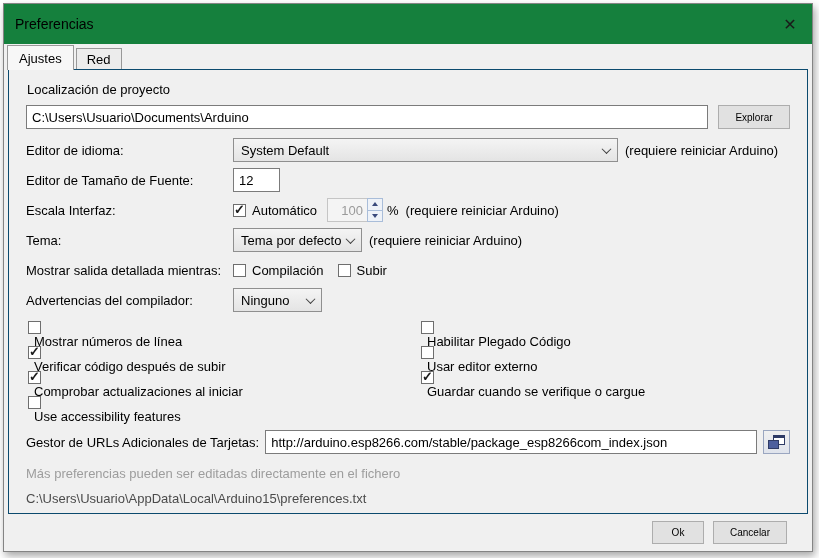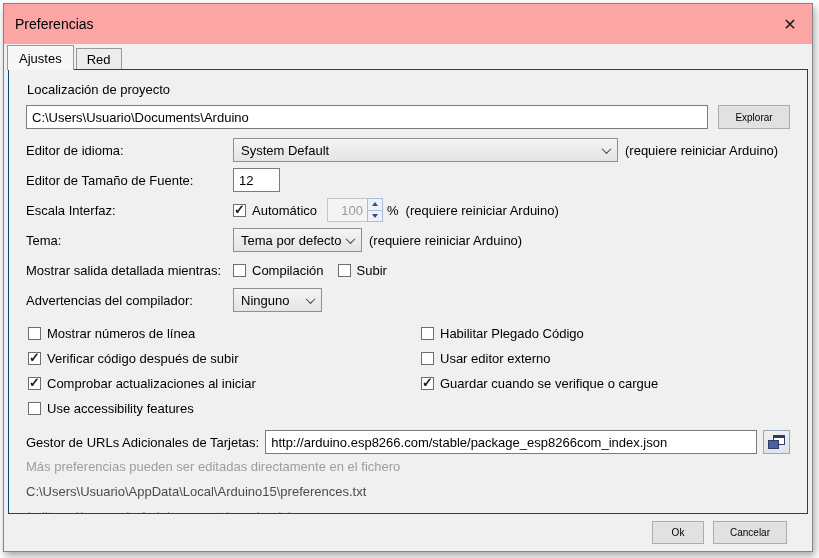--- a/index.html
+++ b/index.html
@@ -4,21 +4,21 @@
 <style>
   * { box-sizing: border-box; margin: 0; padding: 0; }
   html,body { width:819px; height:558px; overflow:hidden; }
   body { background:#ffffff; font-family:"Liberation Sans", sans-serif; font-size:13px; color:#000; }
 
   .dialog { position:absolute; left:3px; top:3px; width:810px; height:549px;
     background:#f0f0f0; border:1px solid #848484;
     box-shadow:2px 4px 8px rgba(0,0,0,.35); display:flex; flex-direction:column; }
 
   
-  .titlebar { height:40px; background:#fca5a5; display:flex; align-items:center;
+  .titlebar { height:40px; background:#15803d; display:flex; align-items:center;
     padding-left:11px; flex-shrink:0;gap:24px; }
   .title { font-size:14px; }
   .close-btn { margin-left:auto; width:44px; height:100%; display:flex; align-items:center;
     justify-content:center; font-size:16px; font-weight:300; color:#1a1a1a; cursor:default; }
 
   
   .tabstrip { height:25px; display:flex; align-items:flex-end; padding-left:3px;
     flex-shrink:0; position:relative; z-index:2; }
   .tab { border:1px solid #989898; border-bottom:none; margin-right:2px; padding:3px 10px 3px;
     background:#ececec; font-size:13px; position:relative; }
@@ -69,36 +69,36 @@
     border-bottom:4px solid #3a4a7c; }
   .spin-down { border-top:1px solid #a9bdd9; }
   .spin-down span { width:0; height:0; border-left:3.5px solid transparent; border-right:3.5px solid transparent;
     border-top:4px solid #3a4a7c; }
   .pct { margin-left:4px; }
 
   .verbose-gap { margin-left:14px; }
 
   .checkgrid { display:flex; margin-top:9px; }
   .checkcol-left { width:393px; flex-shrink:0; }
-  .checkrow { display:flex; align-items:center; height:25px; padding-left:2px; }
+  .checkrow { display:flex; align-items:flex-start; height:25px; padding-left:2px;flex-direction:column; }
 
   .urlrow { display:flex; align-items:center; height:24px; margin-top:9px; }
   .urlrow .url-label { flex-shrink:0; margin-right:6px; }
   .urlrow .text-input { flex:1; }
   .btn-urlicon { width:27px; height:24px; margin-left:6px; padding:0; display:flex;
     align-items:center; justify-content:center; background:linear-gradient(#f0f0f0,#dfe3ec);
     border:1px solid #9aa6c0; }
   .iwin { position:relative; width:17px; height:14px; }
   .iwin .w-back { position:absolute; right:0; top:0; width:12px; height:10px;
     border:1px solid #2f3b66; background:#ffffff; }
   .iwin .w-back::before { content:""; position:absolute; left:0; top:0; right:0; height:2px; background:#2f3b66; }
   .iwin .w-front { position:absolute; left:0; bottom:0; width:11px; height:9px;
     border:1px solid #2f3b66; background:#4d5f9e; }
 
-  .notes { line-height:25px; }
+  .notes { margin-top:7px; line-height:25px; }
   .note-gray { color:#9d9d9d; }
   .note-path { color:#4b4b4b; }
 
   
   .footer { height:37px; flex-shrink:0; display:flex; align-items:center;
     justify-content:flex-end; padding-right:25px; gap:9px; }
   .btn-ok { width:52px; height:23px; }
   .btn-cancel { width:74px; height:23px; }
 </style>
 </head>

